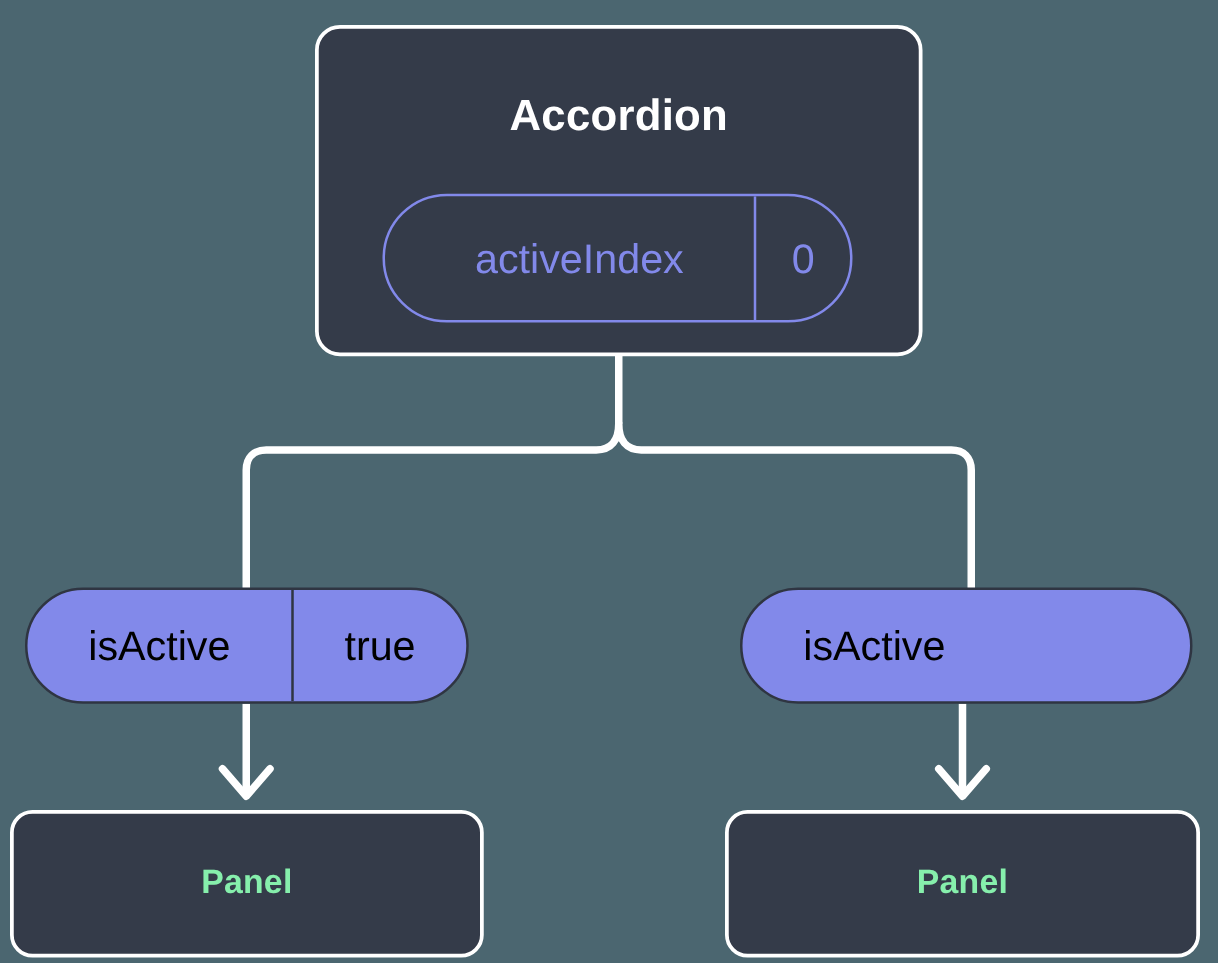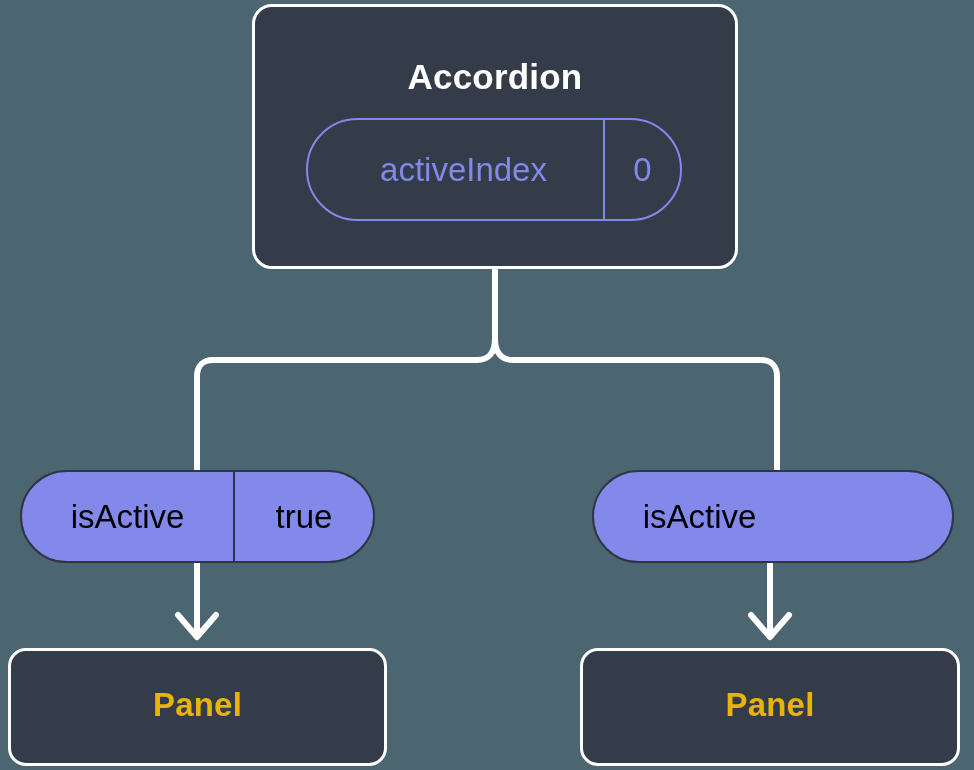--- a/index.html
+++ b/index.html
@@ -39,21 +39,21 @@
     background: #343b49;
     border: 3px solid #ffffff;
     border-radius: 18px;
     display: flex;
     align-items: center;
     justify-content: center;
   }
 
   #accordion-node {
     left: 252px;
-    top: 4px;
+    top: 20px;
     width: 486px;
     height: 265px;
     flex-direction: column;
     justify-content: flex-start;
     border-radius: 20px;
   }
 
   .node-title {
     color: #ffffff;
     font-size: 35px;
@@ -65,20 +65,21 @@
   
   .pill-outline {
     position: absolute;
     box-sizing: border-box;
     display: flex;
     align-items: stretch;
     border: 2px solid #8289ea;
     border-radius: 999px;
     background: transparent;
     overflow: hidden;
+    margin-top: 37px;
   }
   #activeindex-pill {
     left: 306px;
     top: 118px;
     width: 376px;
     height: 103px;
   }
   .pill-outline .pill-key,
   .pill-outline .pill-val {
     display: flex;
@@ -146,22 +147,22 @@
     width: 379px;
     height: 118px;
   }
   #panel-right-node {
     left: 580px;
     top: 648px;
     width: 380px;
     height: 118px;
   }
   .panel-label {
-    color: #eab308;
-    font-size: 33px;
+    color: #86efac;
+    font-size: 27px;
     font-weight: 700;
     letter-spacing: 0.2px;
     margin-top: -4px;
   }
 </style>
 </head>
 <body>
 
 <div id="diagram">
 

